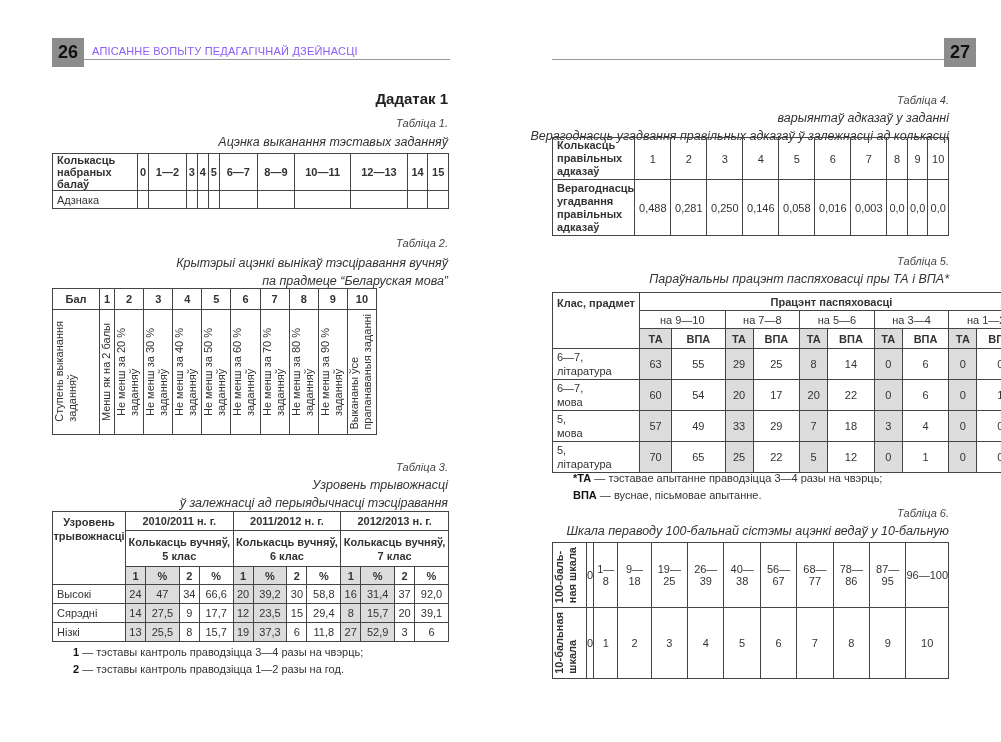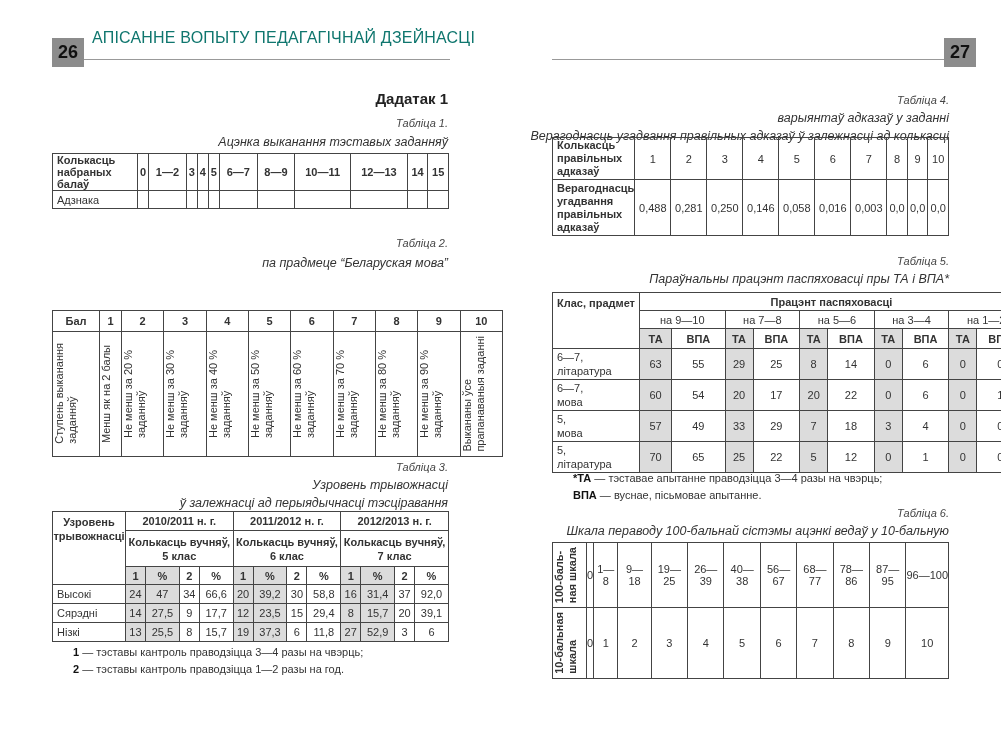--- a/index.html
+++ b/index.html
@@ -11,21 +11,21 @@
 
   
   .pnum { position: absolute; top: 38px; height: 29px; background: #8c8c8c;
           color: #111; font-weight: bold; font-size: 18px; line-height: 29px;
           text-align: center; width: 32px; font-family: "Liberation Sans", sans-serif; }
   .left .pnum { left: 52px; }
   .right .pnum { left: 444px; }
   .hline { position: absolute; top: 59px; height: 1px; background: #999; }
   .left .hline { left: 84px; width: 366px; }
   .right .hline { left: 52px; width: 392px; }
-  .running { position: absolute; left: 92px; top: 29px; font-size: 16px; color: #0f766e;
+  .running { position: absolute; left: 92px; top: 45px; font-size: 11px; color: #8b5cf6;
              letter-spacing: 0.2px; font-family: "Liberation Sans", sans-serif; }
 
   .appendix { position: absolute; right: 52px; top: 90px; font-weight: bold; font-size: 15px;
               font-family: "Liberation Sans", sans-serif; color: #222; }
   .tlabel { position: absolute; font-style: italic; font-size: 11px; color: #444;
             font-family: "Liberation Sans", sans-serif; text-align: right; }
   .ttitle { position: absolute; font-style: italic; font-size: 12.5px; color: #333;
             font-family: "Liberation Sans", sans-serif; text-align: right; line-height: 18px; }
 
   table { position: absolute; border-collapse: collapse; font-family: "Liberation Sans", sans-serif;
@@ -80,23 +80,24 @@
           <td></td>
           <td></td>
           <td></td>
           <td></td>
         </tr>
   </tbody>
     </table>
 
   <div class="tlabel" style="right:52px; top:237px;">Табліца 2.</div>
   <div class="ttitle" style="right:52px; top:254px;">
+    <div>Крытэрыі ацэнкі вынікаў тэсціравання вучняў</div>
     <div>па прадмеце “Беларуская мова”</div>
   </div>
-  <table id="t2" style="left:52px; top:288px; width:451px;margin-top:22px;">
+  <table id="t2" style="left:52px; top:288px; width:325px;">
     <tbody>
         <tr style="height:21px;" id="t2h">
           <th style="width:46px">Бал</th>
           <th style="">1</th>
           <th style="">2</th>
           <th style="">3</th>
           <th style="">4</th>
           <th style="">5</th>
           <th style="">6</th>
           <th style="">7</th>

